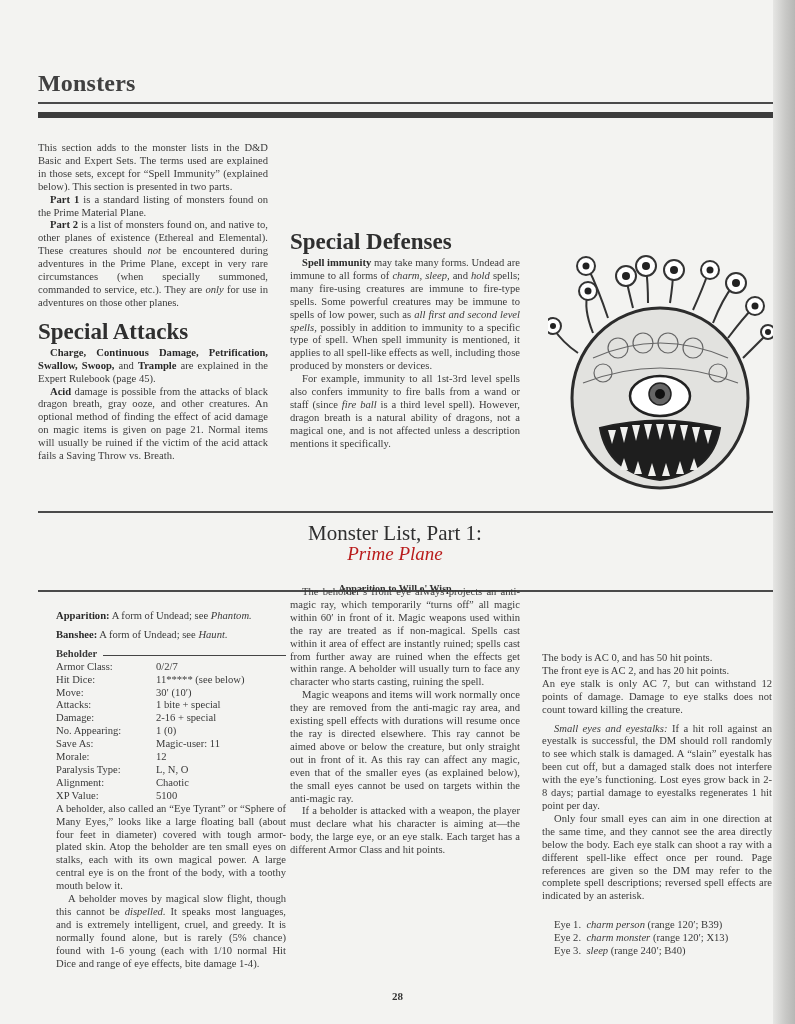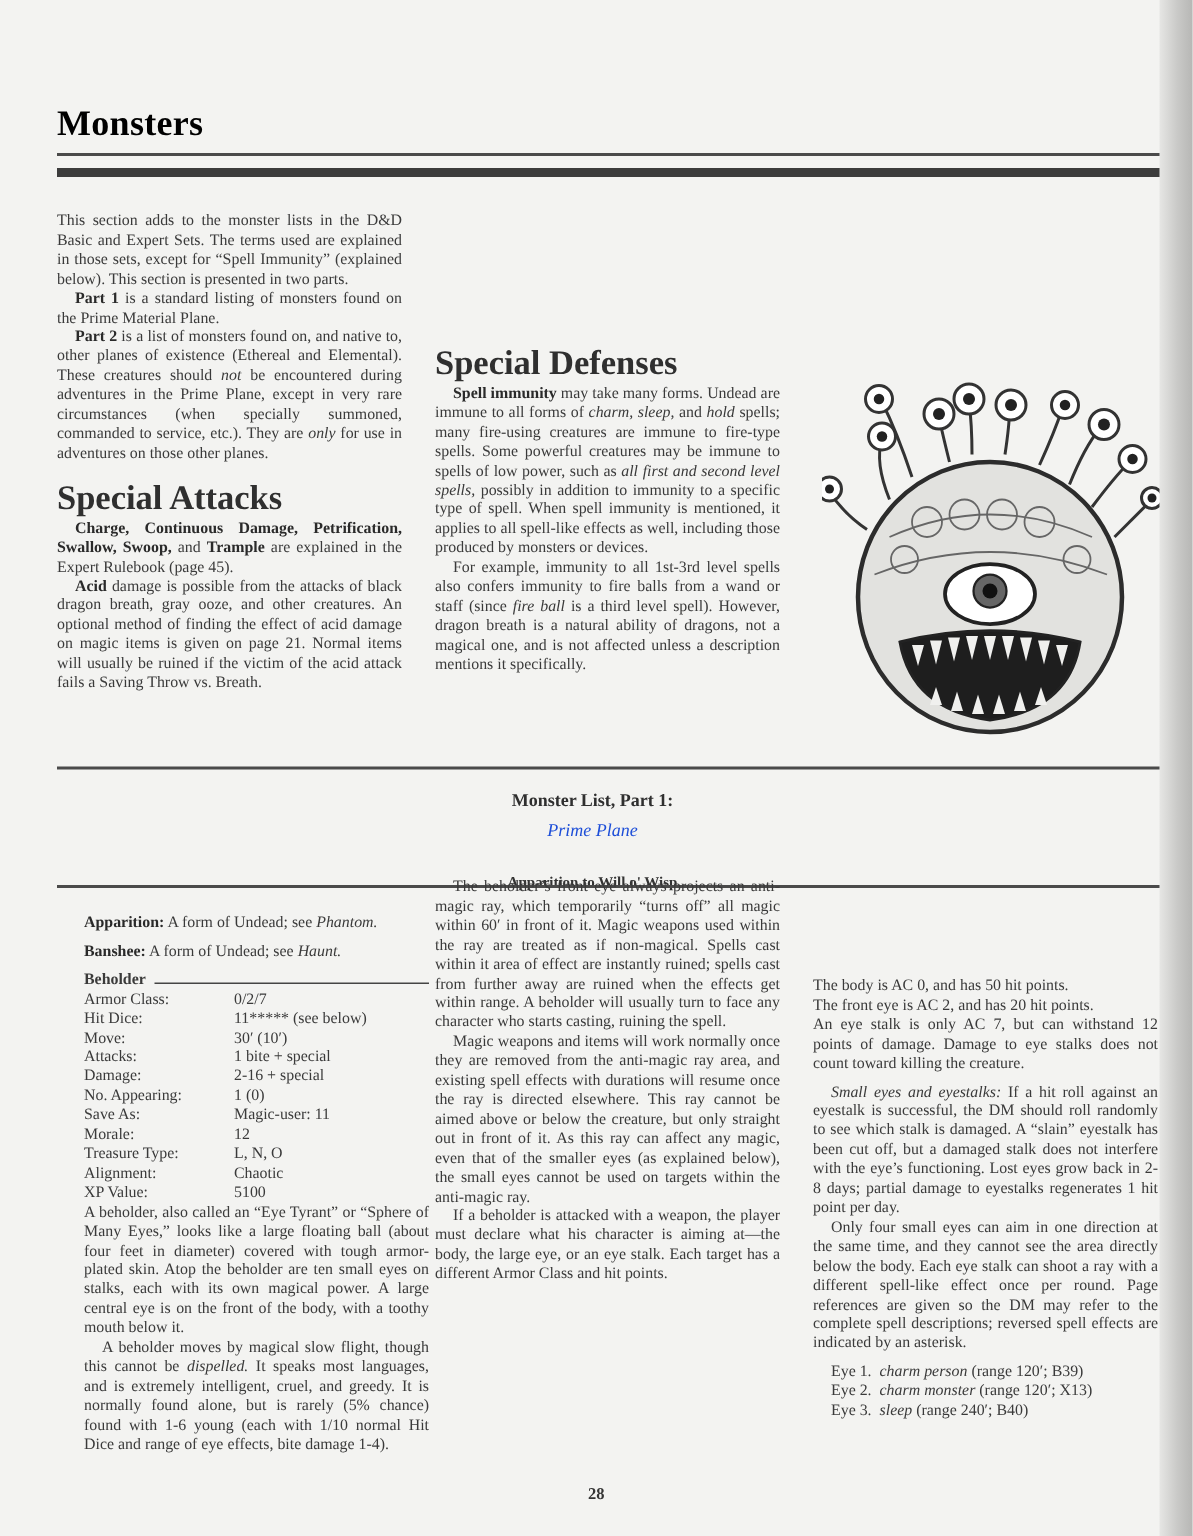--- a/index.html
+++ b/index.html
@@ -4,34 +4,34 @@
 <style>
   html, body { margin:0; padding:0; }
   body {
     width:795px; height:1024px; position:relative; overflow:hidden;
     background:#f3f3f1;
     font-family:"Liberation Serif","DejaVu Serif",serif;
     color:#3a3a3a;
   }
   .edge-shadow { position:absolute; top:0; right:0; width:22px; height:1024px;
     background:linear-gradient(to right,#e6e6e4 0%,#c9c9c7 55%,#b7b7b5 100%); }
-  .page-title { position:absolute; left:38px; top:70px; font-size:24px; font-weight:bold; color:#000000; letter-spacing:0.2px; }
+  .page-title { position:absolute; left:38px; top:70px; font-size:24px; font-weight:bold; color:#404040; letter-spacing:0.2px; }
   .rule-thin { position:absolute; left:38px; width:735px; height:1.6px; background:#4a4a4a; }
   .rule-thick { position:absolute; left:38px; width:735px; height:6px; background:#3c3c3c; }
   .col { position:absolute; font-size:10.6px; line-height:12.9px; text-align:justify; }
   .col p { margin:0; }
   .col p.ind { text-indent:12px; }
   .col h2 { margin:12px 0 5px 0; font-size:23px; font-weight:bold; color:#2f2f2f; line-height:20px; text-align:left; }
   b { color:#2a2a2a; }
   .c1 { left:38px; top:142px; width:230px; }
   .c2 { left:290px; top:142px; width:230px; }
   .illus { position:absolute; left:548px; top:248px; width:225px; height:245px; }
   .sec-head { position:absolute; left:240px; top:523px; width:310px; text-align:center; }
-  .sec-head .t1 { font-size:12px; font-weight:bold; color:#2f2f2f; line-height:21px; }
-  .sec-head .t2 { font-size:12px; font-style:italic; color:#1d4ed8; line-height:19px; }
+  .sec-head .t1 { font-size:21px; font-weight:normal; color:#2f2f2f; line-height:21px; }
+  .sec-head .t2 { font-size:19px; font-style:italic; color:#b91c1c; line-height:19px; }
   .sec-head .t3 { font-size:10px; font-weight:bold; color:#333; line-height:15px; margin-top:18px; }
   .b1 { left:56px; top:610px; width:230px; }
   .b2 { left:290px; top:586px; width:230px; }
   .b3 { left:542px; top:606px; width:230px; }
   .beh-head { display:flex; align-items:center; margin-top:6px; font-weight:bold; }
   .beh-head .ln { flex:1; height:1.2px; background:#444; margin-left:6px; margin-top:3px; }
   .stat { display:flex;font-family:Liberation Serif, serif; }
   .stat .k { width:100px; }
   .stat .v { flex:1; }
   .eye { padding-left:12px; text-align:left; }
@@ -175,21 +175,21 @@
       </div>
       <div class="stat">
         <span class="k">Save As:</span>
         <span class="v">Magic-user: 11</span>
       </div>
       <div class="stat">
         <span class="k">Morale:</span>
         <span class="v">12</span>
       </div>
       <div class="stat">
-        <span class="k">Treasure Type:</span>
+        <span class="k">Paralysis Type:</span>
         <span class="v">L, N, O</span>
       </div>
       <div class="stat">
         <span class="k">Alignment:</span>
         <span class="v">Chaotic</span>
       </div>
       <div class="stat">
         <span class="k">XP Value:</span>
         <span class="v">5100</span>
       </div>
@@ -206,20 +206,20 @@
 
 <div class="col b3">
   <div style="height:26px"></div>
   <div style="margin-top:20px">
     <p style="text-align:left">The body is AC 0, and has 50 hit points.</p>
     <p style="text-align:left">The front eye is AC 2, and has 20 hit points.</p>
     <p>An eye stalk is only AC 7, but can withstand 12 points of damage. Damage to eye stalks does not count toward killing the creature.</p>
   </div>
   <p class="ind" style="margin-top:6px"><i>Small eyes and eyestalks:</i><span> If a hit roll against an eyestalk is successful, the DM should roll randomly to see which stalk is damaged. A “slain” eyestalk has been cut off, but a damaged stalk does not interfere with the eye’s functioning. Lost eyes grow back in 2-8 days; partial damage to eyestalks regenerates 1 hit point per day.</span></p>
   <p class="ind">Only four small eyes can aim in one direction at the same time, and they cannot see the area directly below the body. Each eye stalk can shoot a ray with a different spell-like effect once per round. Page references are given so the DM may refer to the complete spell descriptions; reversed spell effects are indicated by an asterisk.</p>
-  <div id="eyes" style="margin-top:6px">
+  <div id="eyes" style="margin-top:16px">
       <p class="eye"><span>Eye 1.</span><span>&nbsp; </span><i>charm person</i><span> (range 120′; B39)</span></p>
       <p class="eye"><span>Eye 2.</span><span>&nbsp; </span><i>charm monster</i><span> (range 120′; X13)</span></p>
       <p class="eye"><span>Eye 3.</span><span>&nbsp; </span><i>sleep</i><span> (range 240′; B40)</span></p>
     </div>
 </div>
 
 <div class="page-num">28</div>
 
 </body></html>

